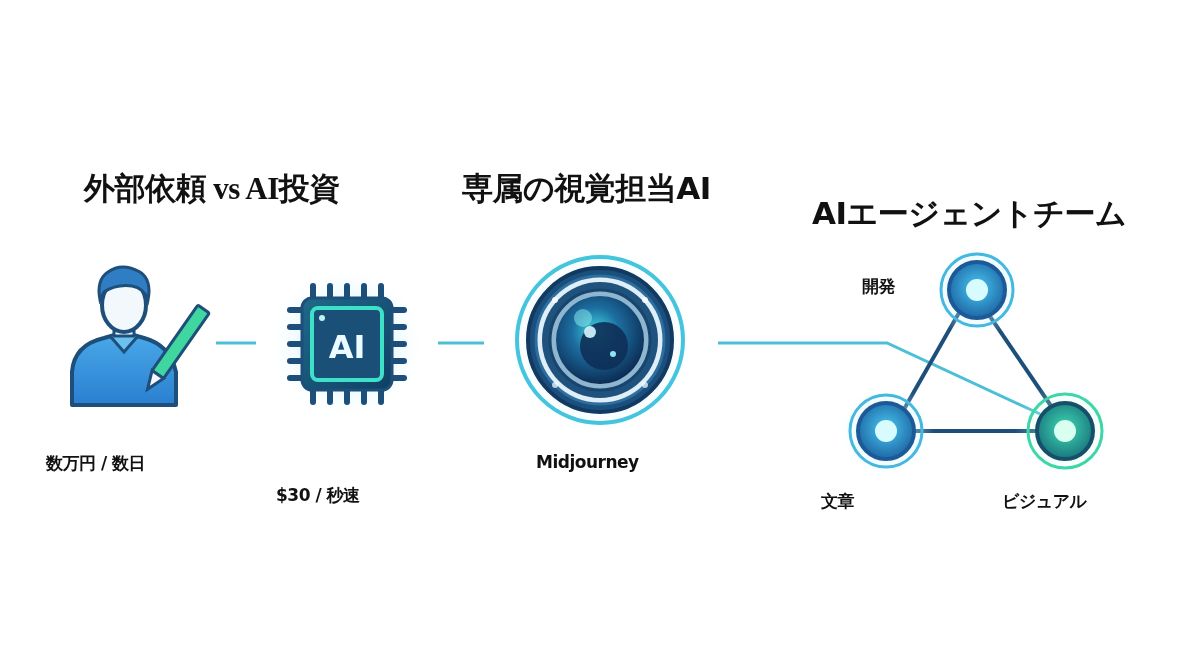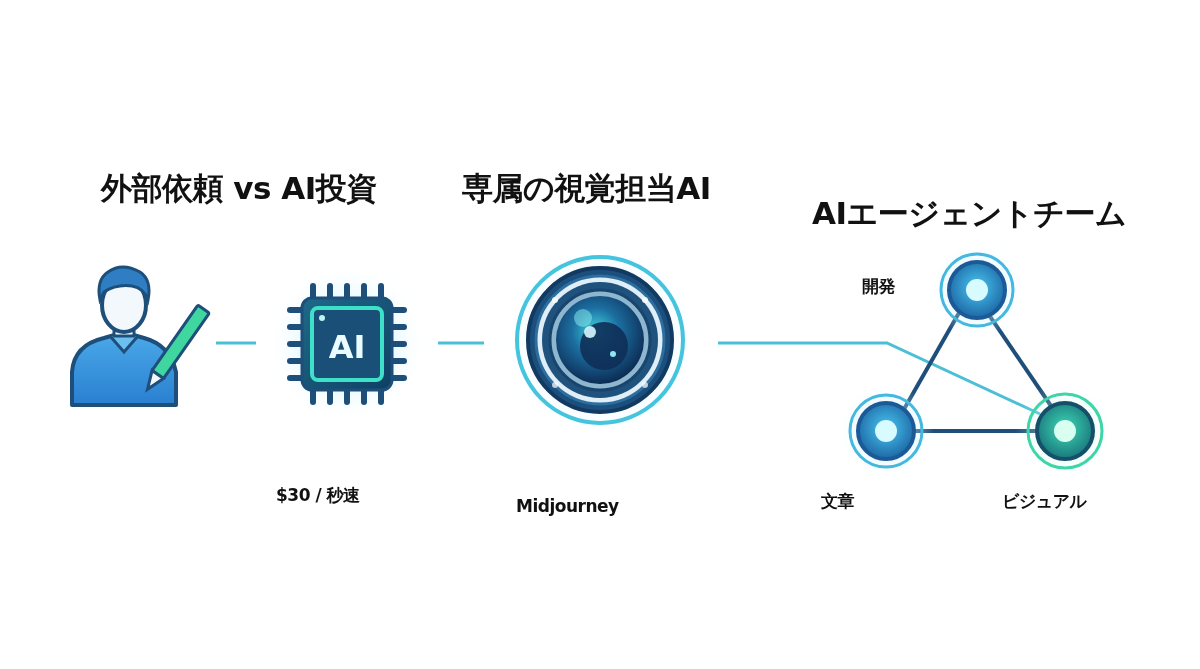--- a/index.html
+++ b/index.html
@@ -144,23 +144,24 @@
       </g>
       <g>
         <circle cx="1065" cy="431" r="50" fill="url(#glowGreen)"></circle>
         <circle cx="1065" cy="431" r="37" fill="none" stroke="#3ed6a8" stroke-width="3"></circle>
         <circle cx="1065" cy="431" r="28" fill="url(#nodeFillGreen)" stroke="#154f6a" stroke-width="4"></circle>
         <circle cx="1065" cy="431" r="11" fill="#d8fff0"></circle>
       </g>
     </g>
   </svg>
 
-  <div class="heading" style="left:101px;">外部依頼 vs AI投資</div>
+  <div class="heading" style="left:84px;font-family:Liberation Serif, serif;">外部依頼 vs AI投資</div>
   <div class="heading" style="left:462px;">専属の視覚担当AI</div>
   <div class="heading" style="left:812px;margin-top:25px;">AIエージェントチーム</div>
 
+  <div class="label" style="left:46px; top:452px;">数万円 / 数日</div>
   <div class="label" style="left:276px; top:452px;margin-top:32px;">$30 / 秒速</div>
-  <div class="label" style="left:516px; top:452px;margin-top:44px;">Midjourney</div>
+  <div class="label" style="left:536px; top:452px;">Midjourney</div>
   <div class="label" style="left:862px; top:275px;">開発</div>
   <div class="label" style="left:821px; top:490px;">文章</div>
   <div class="label" style="left:1002px; top:490px;">ビジュアル</div>
 
 </div>
 
 </body></html>

